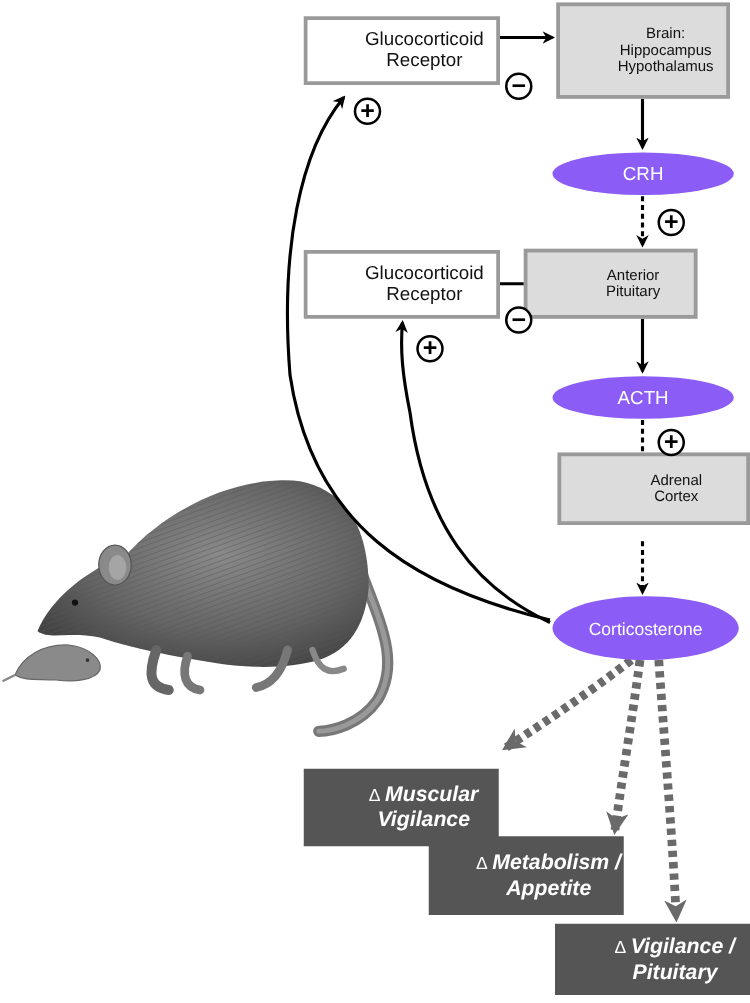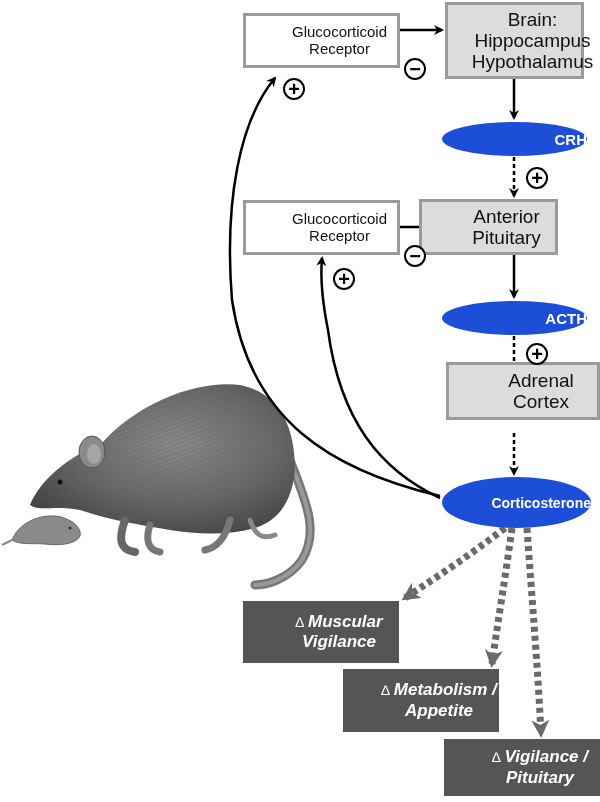--- a/index.html
+++ b/index.html
@@ -1,23 +1,23 @@
 <!DOCTYPE html>
 <html><head>
 <meta charset="utf-8">
 <style>
   html, body { margin: 0; padding: 0; background: #ffffff; }
   body { width: 600px; height: 802px; position: relative; overflow: hidden; font-family: "Liberation Sans", sans-serif; }
   #diagram { position: absolute; left: 0; top: 0; width: 600px; height: 802px; }
   .box { position: absolute; box-sizing: border-box; display: flex; align-items: center; justify-content: center; text-align: center; line-height: 1.12; padding-left: 36px; }
   .receptor { background: #ffffff; border: 3px solid #9a9a9a; color: #111; font-size: 15px; }
-  .organ { background: #dcdcdc; border: 3px solid #9a9a9a; color: #111; font-size: 19px; }
+  .organ { background: #dcdcdc; border: 3px solid #9a9a9a; color: #111; font-size: 12px; }
   .effect { background: #555555; color: #ffffff; font-size: 17px; font-weight: bold; font-style: italic; line-height: 1.2; }
   .effect .tri { font-style: normal; font-weight: normal; font-size: 14px; margin-right: 4px; }
-  .hormone { position: absolute; display: flex; align-items: center; justify-content: flex-end; background: #1d4ed8; color: #fff; border-radius: 50%; font-size: 15px; font-weight: bold; }
+  .hormone { position: absolute; display: flex; align-items: center; justify-content: center; background: #8b5cf6; color: #fff; border-radius: 50%; font-size: 15px; }
   .sign { position: absolute; width: 22px; height: 22px; box-sizing: border-box; border: 2.5px solid #000; border-radius: 50%; background: #fff; display: flex; align-items: center; justify-content: center; font-weight: bold; font-size: 20px; line-height: 1; color: #000; }
   .multiline { white-space: pre-line; }
 </style>
 </head>
 <body>
 
 <div id="diagram">
 
   <svg width="600" height="802" style="position:absolute;left:0;top:0;">
     <defs>
@@ -110,21 +110,21 @@
 
   <div class="box organ multiline" style="left:446px;top:362px;width:154px;height:58px;">
     <span>Adrenal
 Cortex</span>
   </div>
 
   <div class="hormone" style="left:442px;top:477px;width:149px;height:51px;font-size:14px;">
     <span>Corticosterone</span>
   </div>
 
-  <div class="box effect" style="left:243px;top:601px;width:156px;height:62px;flex-direction:column;">
+  <div class="box effect" style="left:243px;top:615px;width:156px;height:62px;flex-direction:column;">
     <div><span class="tri">∆</span><span>Muscular</span></div>
     <div><span>Vigilance</span></div>
   </div>
 
   <div class="box effect" style="left:343px;top:669px;width:156px;height:63px;flex-direction:column;">
     <div><span class="tri">∆</span><span>Metabolism /</span></div>
     <div><span>Appetite</span></div>
   </div>
 
   <div class="box effect" style="left:444px;top:739px;width:156px;height:57px;flex-direction:column;">

